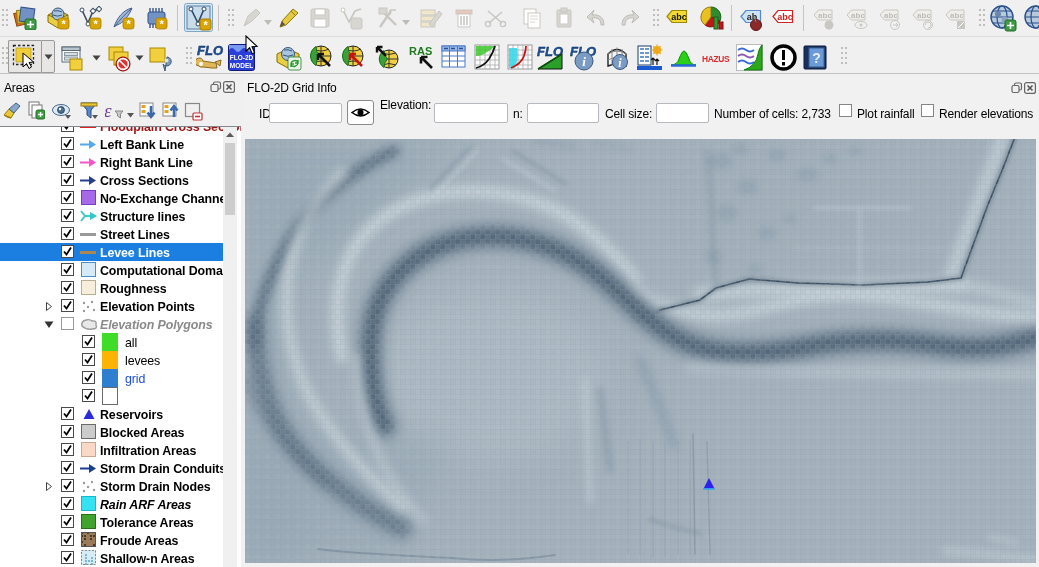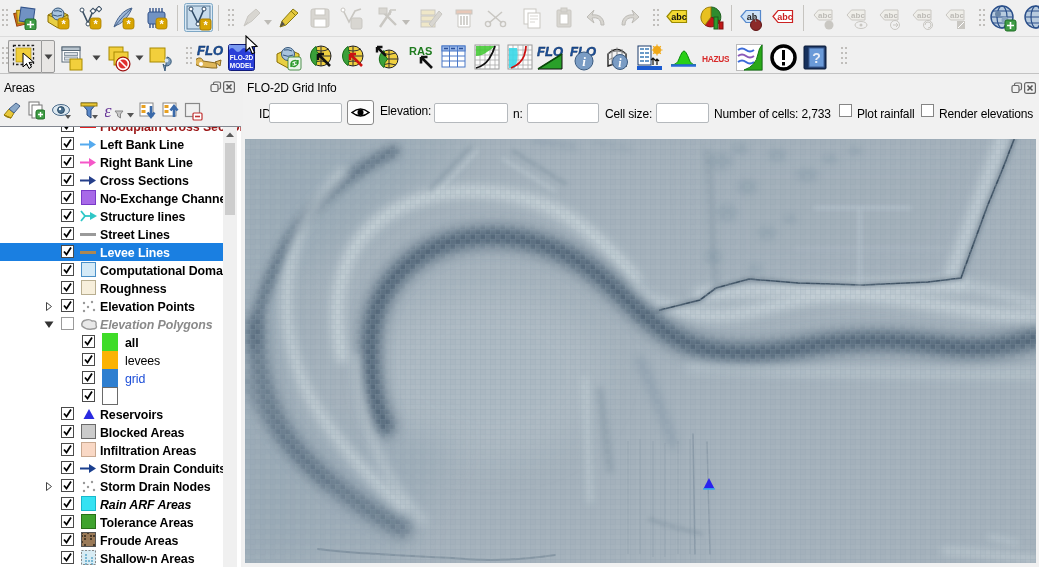--- a/index.html
+++ b/index.html
@@ -560,21 +560,21 @@
     </svg>
     <svg class="abs" style="left:80px;top:191px" width="18" height="13" viewBox="0 0 18 13">
       <path d="M2,8 Q1,3 6,2 Q10,1 12,3 Q17,2 16,7 Q18,11 12,11 Q6,12 2,8 Z" fill="#e8e8e8" stroke="#9a9a9a" stroke-width="1.4"></path>
     </svg>
     <div class="row-txt" style="left:100px;top:191px;color:#8a8a8a;font-weight:bold;font-style:italic;">Elevation Polygons</div>
     <svg class="abs" style="left:82px;top:208px" width="13" height="13" viewBox="0 0 13 13">
       <rect x="0.5" y="0.5" width="12" height="12" fill="#fff" stroke="#4a4a4a"></rect>
       <path d="M3,6.5 L5.5,9.5 L10,2.5" fill="none" stroke="#000" stroke-width="1.8"></path>
     </svg>
     <div class="abs" style="left:102px;top:206px;width:16px;height:18px;background:#3fdc28;"></div>
-    <div class="row-txt" style="left:125px;top:209px;color:#000;font-weight:bold;text-align:right;">all</div>
+    <div class="row-txt" style="left:125px;top:209px;color:#000;font-weight:normal;text-align:right;">all</div>
     <svg class="abs" style="left:82px;top:226px" width="13" height="13" viewBox="0 0 13 13">
       <rect x="0.5" y="0.5" width="12" height="12" fill="#fff" stroke="#4a4a4a"></rect>
       <path d="M3,6.5 L5.5,9.5 L10,2.5" fill="none" stroke="#000" stroke-width="1.8"></path>
     </svg>
     <div class="abs" style="left:102px;top:224px;width:16px;height:18px;background:#fbb304;"></div>
     <div class="row-txt" style="left:125px;top:227px;color:#000;font-weight:normal;">levees</div>
     <svg class="abs" style="left:82px;top:244px" width="13" height="13" viewBox="0 0 13 13">
       <rect x="0.5" y="0.5" width="12" height="12" fill="#fff" stroke="#4a4a4a"></rect>
       <path d="M3,6.5 L5.5,9.5 L10,2.5" fill="none" stroke="#000" stroke-width="1.8"></path>
     </svg>
@@ -694,21 +694,21 @@
     <rect x="0.6" y="0.6" width="10.8" height="10.8" rx="2" fill="none" stroke="#666" stroke-width="1.2"></rect>
     <path d="M3.5,3.5 L8.5,8.5 M8.5,3.5 L3.5,8.5" stroke="#555" stroke-width="1.6"></path>
   </svg>
 <div class="lbl" style="left:251px;top:107px;margin-left:8px;">ID:</div>
 <div class="inp" style="left:269px;top:103px;width:73px;height:20px"></div>
 <div class="abs" style="left:347px;top:100px;width:27px;height:25px;background:#fdfdfd;border:1px solid #8a8a8a;border-radius:3px"></div>
 <svg class="abs" style="left:351px;top:105px" width="19" height="15" viewBox="0 0 19 15">
     <path d="M1,7.5 Q9.5,0.5 18,7.5 Q9.5,14.5 1,7.5 Z" fill="#fff" stroke="#000" stroke-width="1.5"></path>
     <circle cx="9.5" cy="7.5" r="3" fill="#000"></circle>
   </svg>
-<div class="lbl" style="left:380px;top:104px;">Elevation:</div>
+<div class="lbl" style="left:380px;top:98px;">Elevation:</div>
 <div class="inp" style="left:434px;top:103px;width:74px;height:20px"></div>
 <div class="lbl" style="left:513px;top:107px;">n:</div>
 <div class="inp" style="left:527px;top:103px;width:72px;height:20px"></div>
 <div class="lbl" style="left:605px;top:107px;">Cell size:</div>
 <div class="inp" style="left:656px;top:103px;width:53px;height:20px"></div>
 <div class="lbl" style="left:714px;top:107px;">Number of cells: 2,733</div>
 <div class="cb" style="left:839px;top:104px"></div>
 <div class="lbl" style="left:857px;top:107px;">Plot rainfall</div>
 <div class="cb" style="left:921px;top:104px"></div>
 <div class="lbl" style="left:939px;top:107px;">Render elevations</div>

